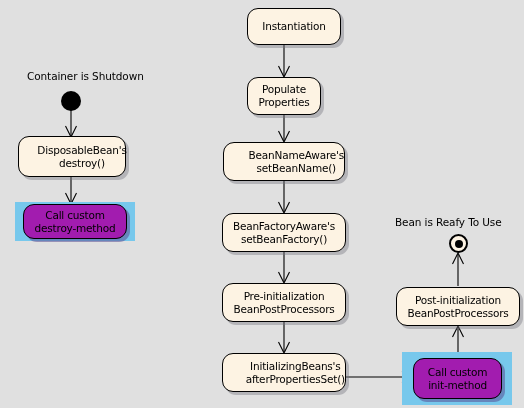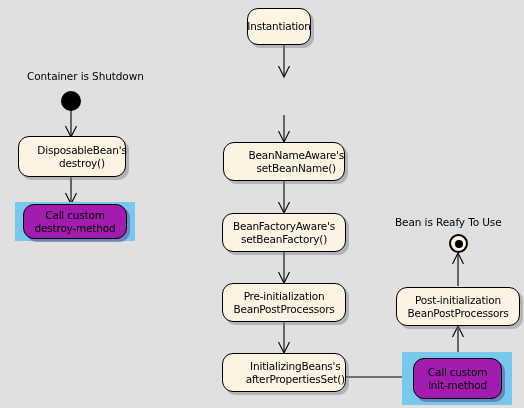--- a/index.html
+++ b/index.html
@@ -133,26 +133,32 @@
   </div>
 
   <div class="hl-band" style="left:15px; top:202px; width:120px; height:39px;"></div>
   <div class="node hl-inner" style="left:23px; top:204px; width:104px; height:35px;">
     <span>
       <span class="lbl">Call custom</span>
       <span class="lbl">destroy-method</span>
     </span>
   </div>
 
-  <div class="node" style="left:247px; top:8px; width:64px; height:37px;">
+  <div class="node" style="left:247px; top:8px; width:94px; height:37px;">
     <span>
       <span class="lbl">Instantiation</span>
     </span>
   </div>
 
+  <div class="node" style="left:247px; top:77px; width:74px; height:38px;">
+    <span>
+      <span class="lbl">Populate</span>
+      <span class="lbl">Properties</span>
+    </span>
+  </div>
 
   <div class="node" style="left:223px; top:142px; width:122px; height:39px;justify-content:flex-end;">
     <span>
       <span class="lbl">BeanNameAware's</span>
       <span class="lbl">setBeanName()</span>
     </span>
   </div>
 
   <div class="node" style="left:222px; top:213px; width:124px; height:39px;">
     <span>

